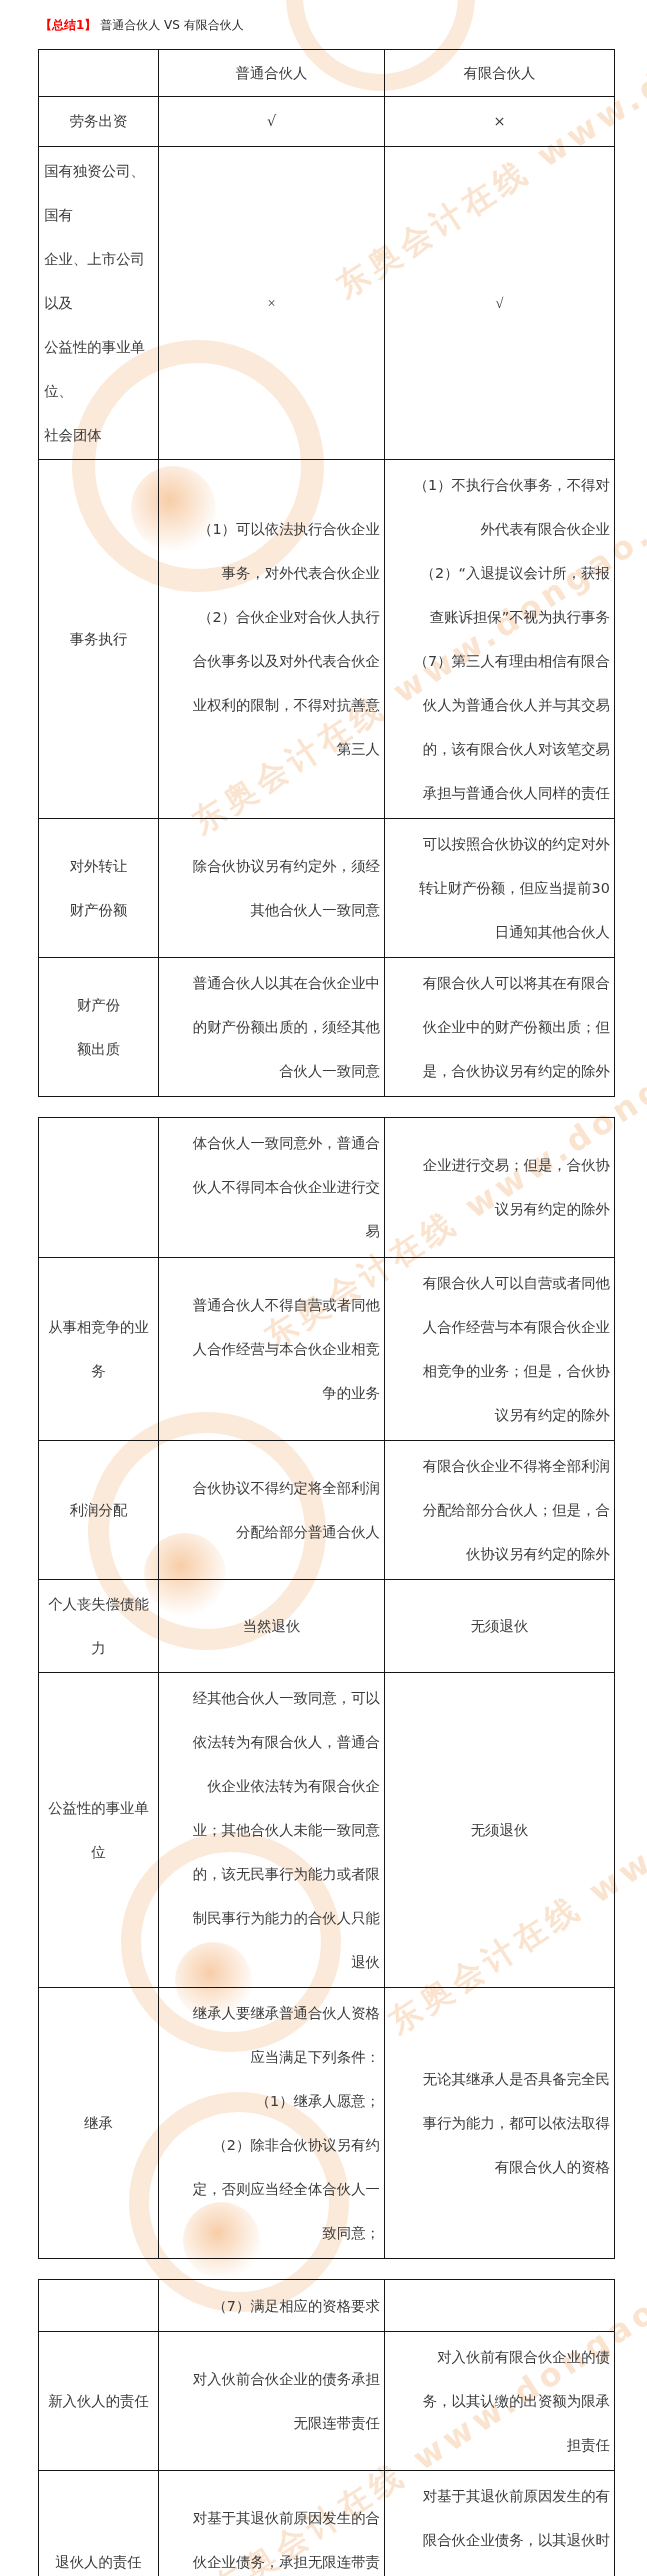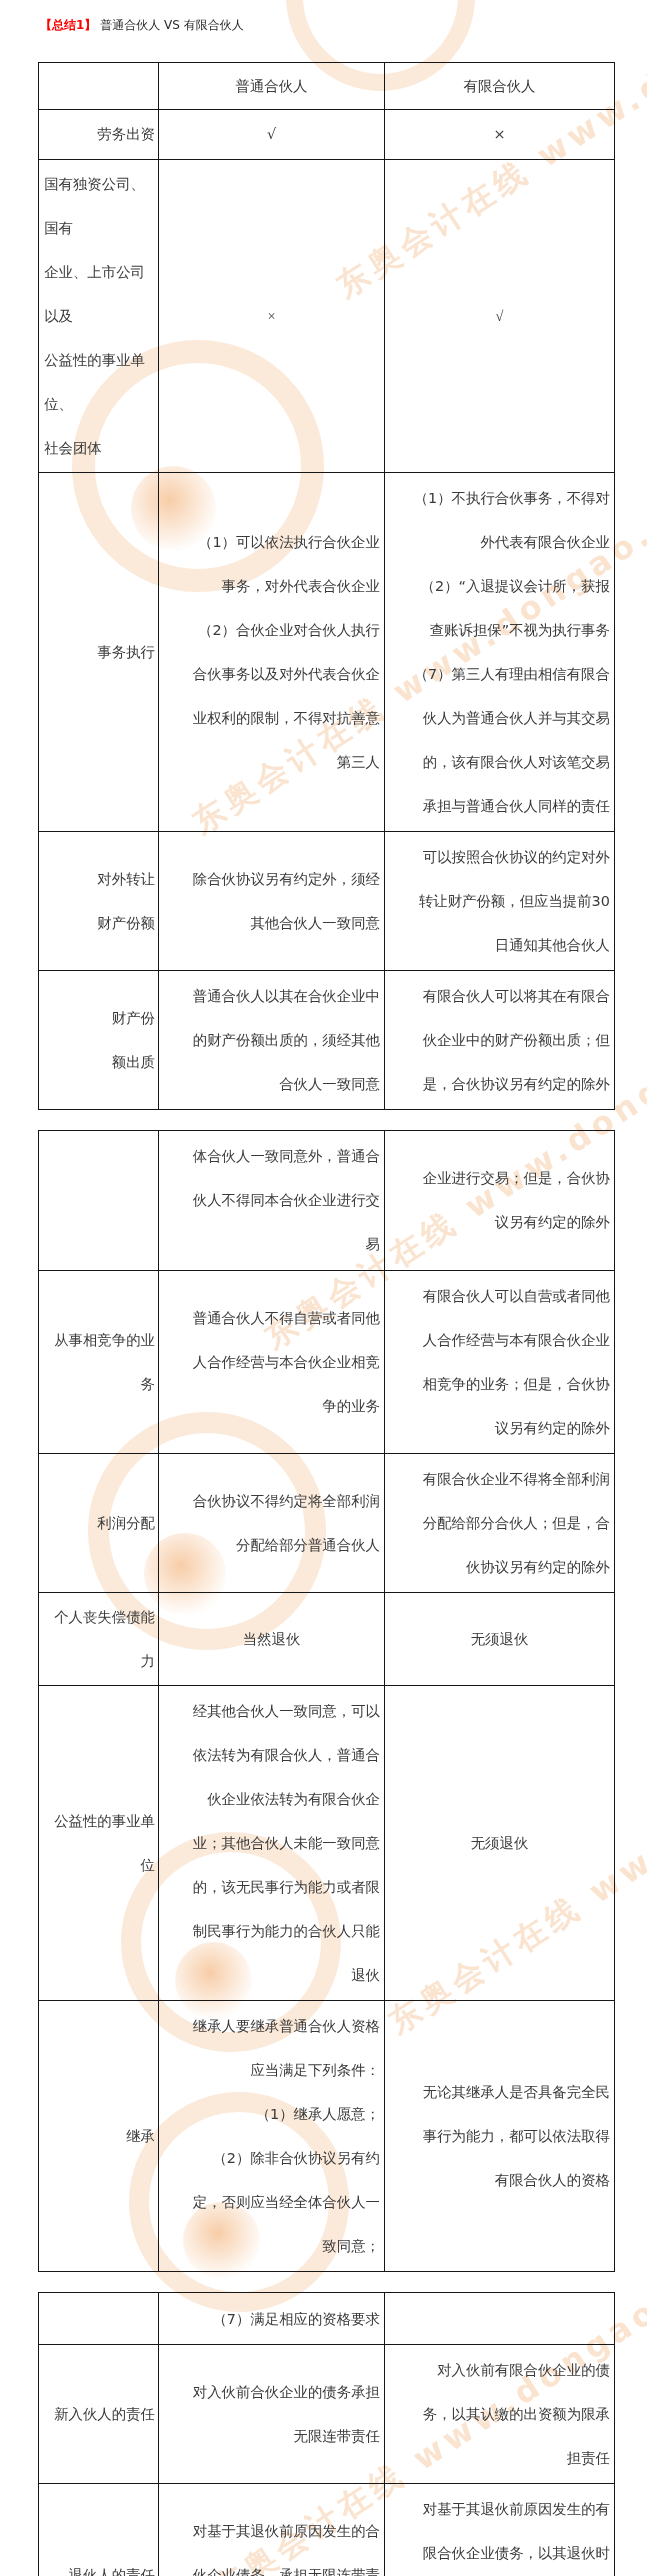--- a/index.html
+++ b/index.html
@@ -22,23 +22,23 @@
   .content{position:relative;z-index:1;}
   .heading{margin:13.4px 0 0 40px;font-size:12px;line-height:25px;color:#2b2b2b;}
   .heading .tag{color:#ff0000;font-weight:700;}
   
   table.cmp{
     border-collapse:collapse;table-layout:fixed;
     margin-left:38px;width:577px;border:1.5px solid #161616;
     font-size:14.4px;line-height:44px;color:#3a3a3a;
   }
   table.cmp.gap{margin-top:20px;}
-  table.cmp{margin-top:24px;}
+  table.cmp{margin-top:11px;}
   .cmp td{border:1px solid #161616;vertical-align:middle;overflow:hidden;}
-  .cmp td.lbl{text-align:right;white-space:pre-line;padding:2.1px 3.1px;}
+  .cmp td.lbl{text-align:center;white-space:pre-line;padding:2.1px 3.1px;}
   .cmp td.ll{text-align:left;padding-left:5.2px;}
   .cmp td.hdr{text-align:center;}
   .cmp td.cell{padding:3.1px 4.1px 3.1px 32px;text-align:right;}
   .cmp td.c3{padding-left:24px;}
   .cmp td.cc{text-align:center;padding:0;}
   .cmp p{margin:0;}
 </style>
 </head>
 <body>
 

